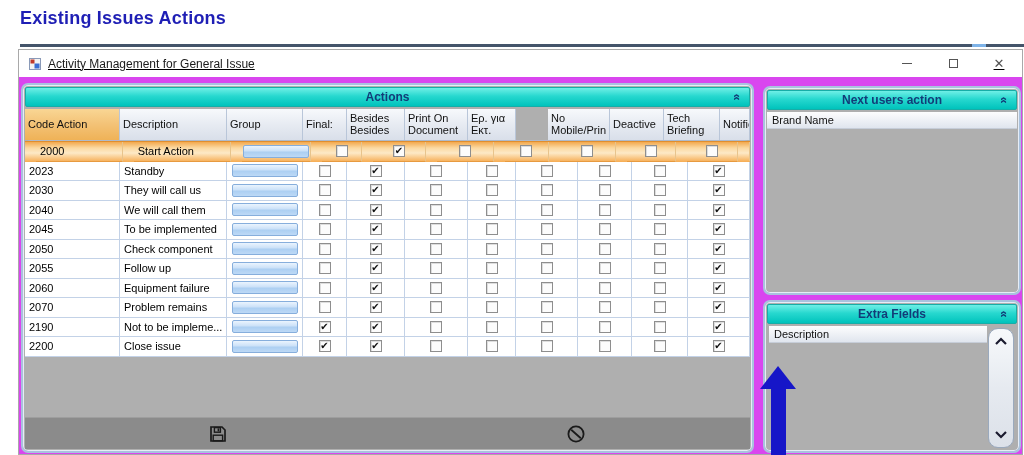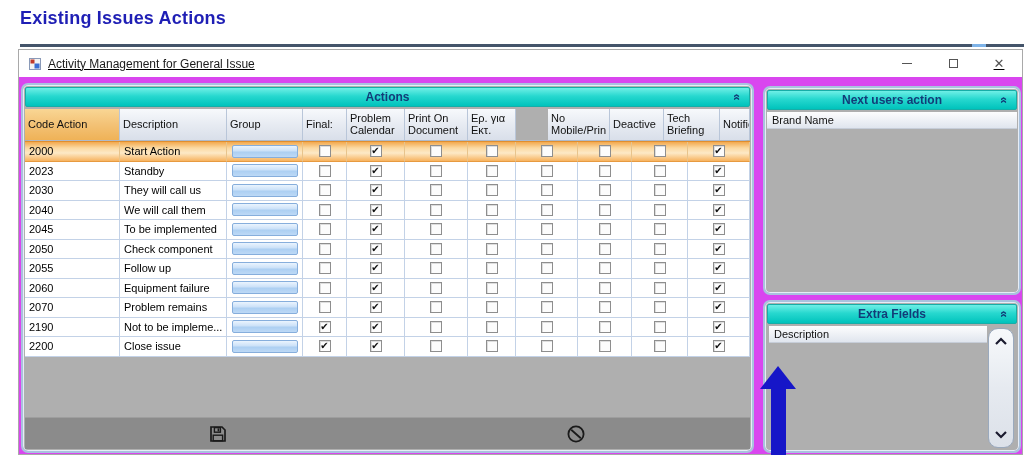--- a/index.html
+++ b/index.html
@@ -51,21 +51,21 @@
   .gh-cell.orange { background:linear-gradient(180deg,#F9D694 0%,#F3C276 50%,#EFB257 100%); }
   .grid-body { }
   .g-row { display:flex; height:19.5px; background:#FFFFFF; }
   .g-cell { display:flex; align-items:center; padding-left:4px; font-size:11px; color:#000;
             border-right:1px solid #C3D2E7; border-bottom:1px solid #C3D2E7;
             overflow:hidden; white-space:nowrap; }
   .g-cell.center { justify-content:center; padding-left:0; }
   .g-row.selected { background:linear-gradient(180deg,#F3A94E 0%,#FBD9A2 30%,#FDE9C6 55%,#F6AC52 100%);
                     border-top:1px solid #E08E2E; height:20.5px; }
   .g-row.selected .g-cell { background:transparent; border-right-color:#E8C48C;
-                            border-bottom-color:#E79A3F; }
+                            border-bottom-color:#E79A3F;margin-left:11px; }
   .group-btn { width:66px; height:13px; border-radius:2px; border:1px solid #86AEDC;
                background:linear-gradient(180deg,#EAF4FE 0%,#CBE1F8 45%,#ACCFF2 55%,#BDD9F6 100%); }
   .cbx { width:12px; height:12px; background:#FCFCFC; border:1px solid #8E8E8E;
          box-shadow: inset 1px 1px 0 #DDDDDD; display:flex; align-items:center;
          justify-content:center; font-size:10px; line-height:10px; color:#111; }
 
   .actions-toolbar { position:absolute; left:2px; right:2px; bottom:2px; height:32px;
                      background:#8B8B8B; border-top:1px solid #9E9E9E; }
   .tool-icon { position:absolute; top:6px; width:20px; height:20px; }
   .tool-save { left:183px; }
@@ -123,21 +123,21 @@
         <div class="pill">
           <span>Actions</span>
           <span class="chev">«</span>
         </div>
         <div class="grid">
           <div class="grid-header">
               <div class="gh-cell orange" style="width: 95px;">Code Action</div>
               <div class="gh-cell" style="width: 107px;">Description</div>
               <div class="gh-cell" style="width: 76px;">Group</div>
               <div class="gh-cell" style="width: 44px;">Final:</div>
-              <div class="gh-cell" style="width: 58px;">Problem Calendar</div>
+              <div class="gh-cell" style="width: 58px;">Besides Besides</div>
               <div class="gh-cell" style="width: 63px;">Print On Document</div>
               <div class="gh-cell" style="width: 48px;">Ερ. για Εκτ.</div>
               <div class="gh-cell" style="width: 62px; margin-left: 32px;">No Mobile/Prin</div>
               <div class="gh-cell" style="width: 54px;">Deactive</div>
               <div class="gh-cell" style="width: 56px;">Tech Briefing</div>
               <div class="gh-cell" style="width: 52px; flex: 1 1 0%;">Notification</div>
             </div>
           <div class="grid-body">
               <div class="g-row selected">
                 <div class="g-cell" style="width: 95px;">2000</div>

